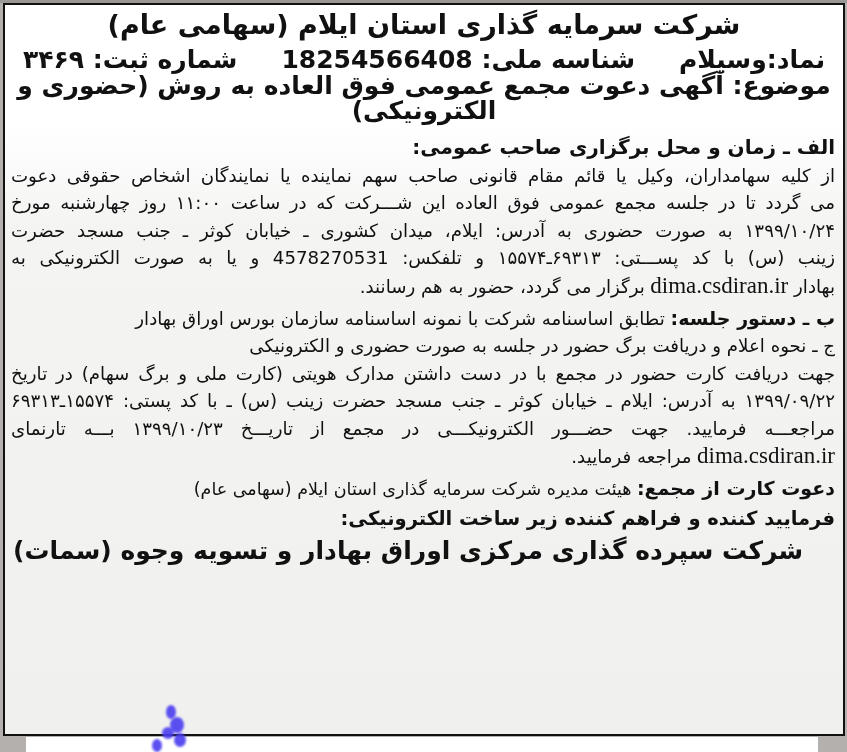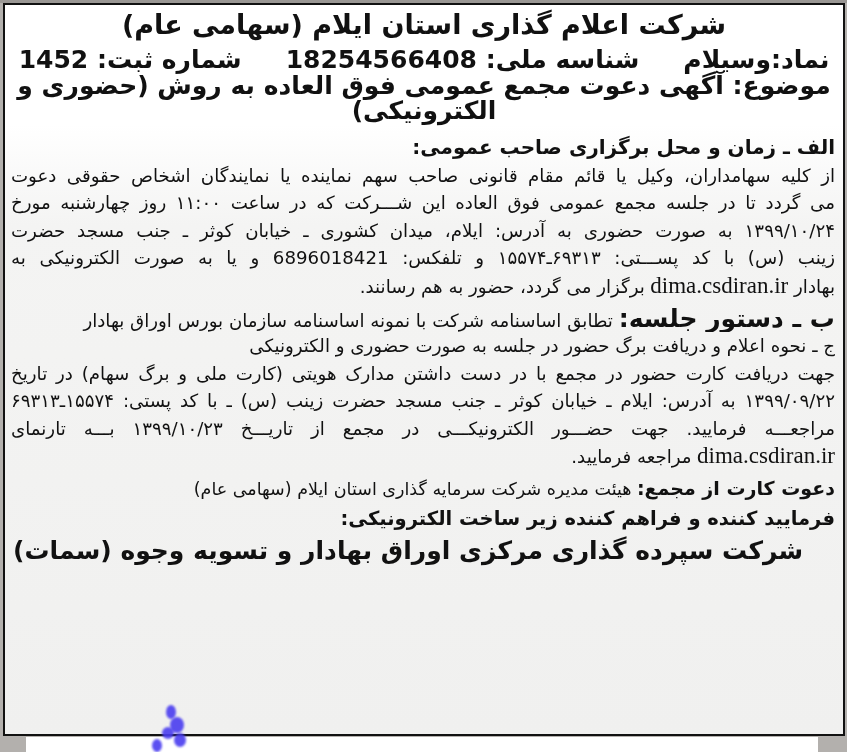--- a/index.html
+++ b/index.html
@@ -71,21 +71,21 @@
   .line.short {
     text-align-last: right;
   }
   .line.heading {
     font-weight: bold;
     font-size: 20px;
     text-align-last: right;
     height: 29px;
     line-height: 29px;
   }
-  .b { font-weight: bold; font-size: 25px; }
+  .b { font-weight: bold; font-size: 19px; }
   .latin {
     font-family: "Liberation Serif", serif;
     font-size: 23px;
     direction: ltr;
     unicode-bidi: embed;
     letter-spacing: 0;
   }
   .gap { height: 6px; }
   .footer {
     padding: 0 8px 0 6px;
@@ -134,35 +134,35 @@
     opacity: 0.9;
   }
 </style>
 </head>
 <body>
 
 <div class="page-top"></div>
 
 <div class="notice">
   <div class="header">
-    <div class="title">شرکت اعلام گذاری استان ایلام (سهامی عام)</div>
+    <div class="title">شرکت سرمایه گذاری استان ایلام (سهامی عام)</div>
     <div class="ids-row">
       <span>نماد:وسیلام</span>
       <span>شناسه ملی: 18254566408</span>
-      <span>شماره ثبت: 1452</span>
+      <span>شماره ثبت: ۳۴۶۹</span>
     </div>
     <div class="subject">موضوع: آگهی دعوت مجمع عمومی فوق العاده به روش (حضوری و الکترونیکی)</div>
   </div>
 
   <div class="body">
     <div class="line heading">الف ـ زمان و محل برگزاری صاحب عمومی:</div>
     <div class="line">از کلیه سهامداران، وکیل یا قائم مقام قانونی صاحب سهم نماینده یا نمایندگان اشخاص حقوقی دعوت</div>
     <div class="line">می گردد تا در جلسه مجمع عمومی فوق العاده این شـــرکت که در ساعت ۱۱:۰۰ روز چهارشنبه مورخ</div>
     <div class="line">۱۳۹۹/۱۰/۲۴ به صورت حضوری به آدرس: ایلام، میدان کشوری ـ خیابان کوثر ـ جنب مسجد حضرت</div>
-    <div class="line">زینب (س) با کد پســـتی: ۶۹۳۱۳ـ۱۵۵۷۴ و تلفکس: 6896018421 و یا به صورت الکترونیکی به</div>
+    <div class="line">زینب (س) با کد پســـتی: ۶۹۳۱۳ـ۱۵۵۷۴ و تلفکس: 4578270531 و یا به صورت الکترونیکی به</div>
     <div class="line short">
       <span>بهادار </span><span class="latin">dima.csdiran.ir</span><span> برگزار می گردد، حضور به هم رسانند.</span>
     </div>
     <div class="gap"></div>
     <div class="line short">
       <span class="b">ب ـ دستور جلسه:</span><span> تطابق اساسنامه شرکت با نمونه اساسنامه سازمان بورس اوراق بهادار</span>
     </div>
     <div class="line short">ج ـ نحوه اعلام و دریافت برگ حضور در جلسه به صورت حضوری و الکترونیکی</div>
     <div class="line">جهت دریافت کارت حضور در مجمع با در دست داشتن مدارک هویتی (کارت ملی و برگ سهام) در تاریخ</div>
     <div class="line">۱۳۹۹/۰۹/۲۲ به آدرس: ایلام ـ خیابان کوثر ـ جنب مسجد حضرت زینب (س) ـ با کد پستی: ۱۵۵۷۴ـ۶۹۳۱۳</div>

